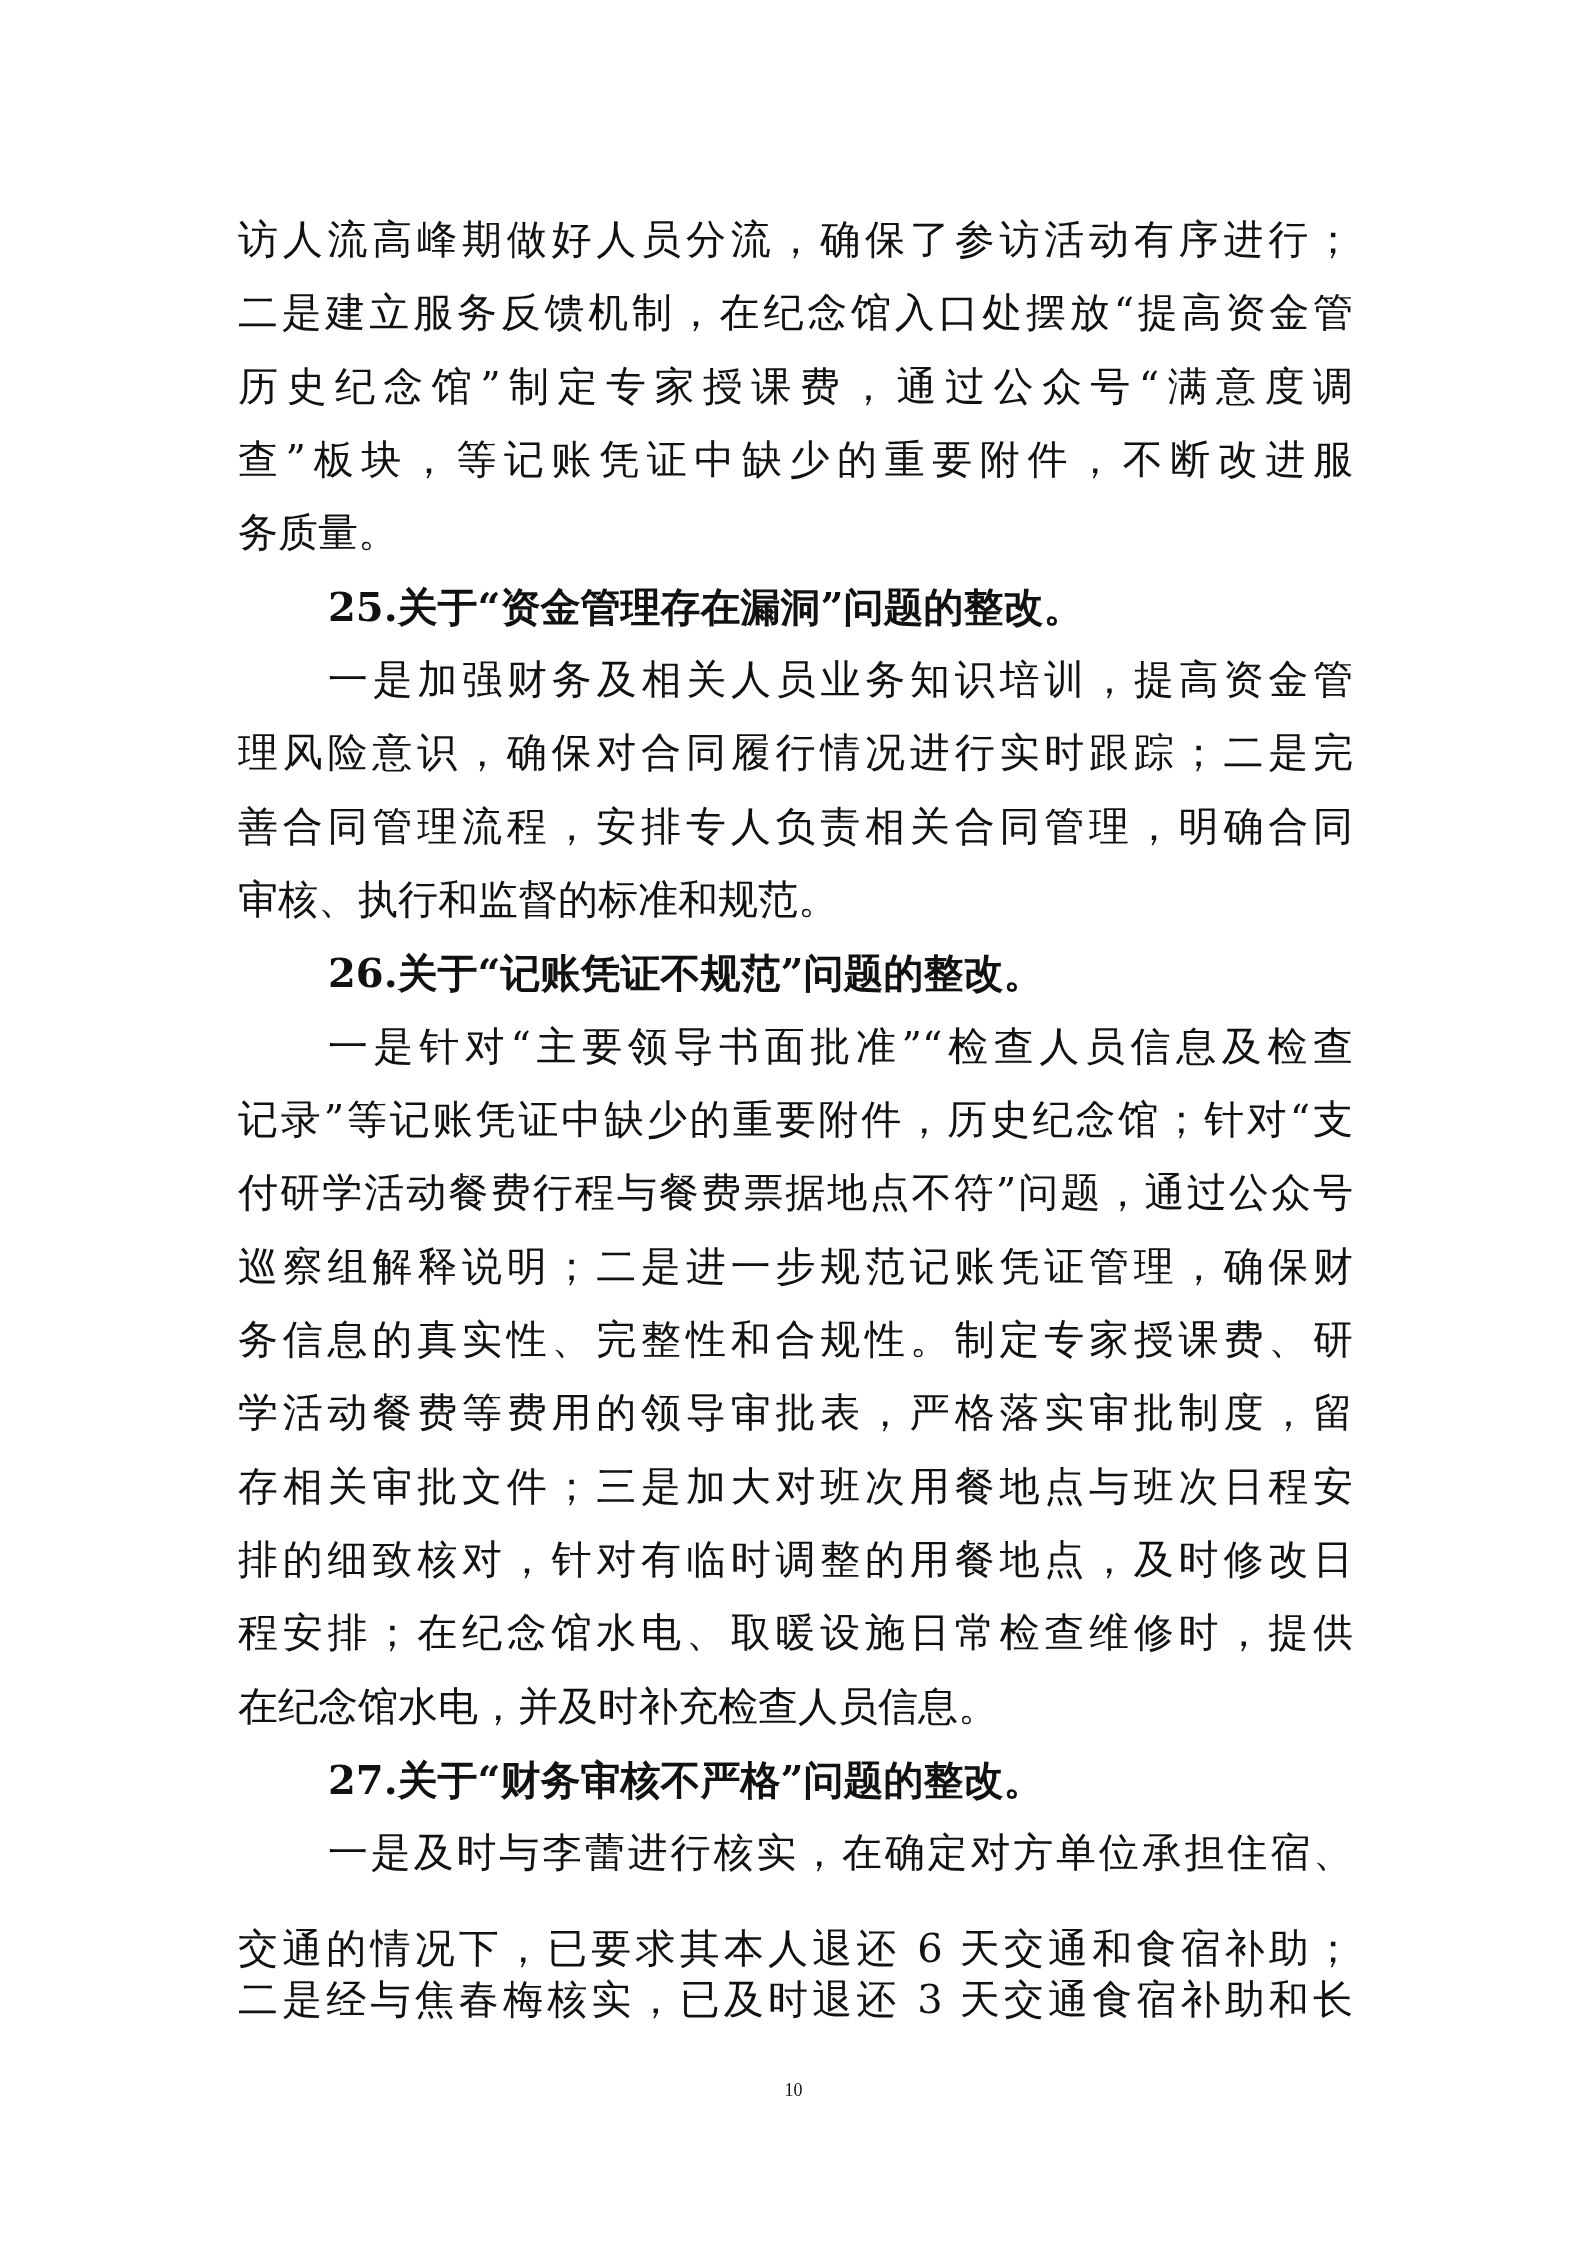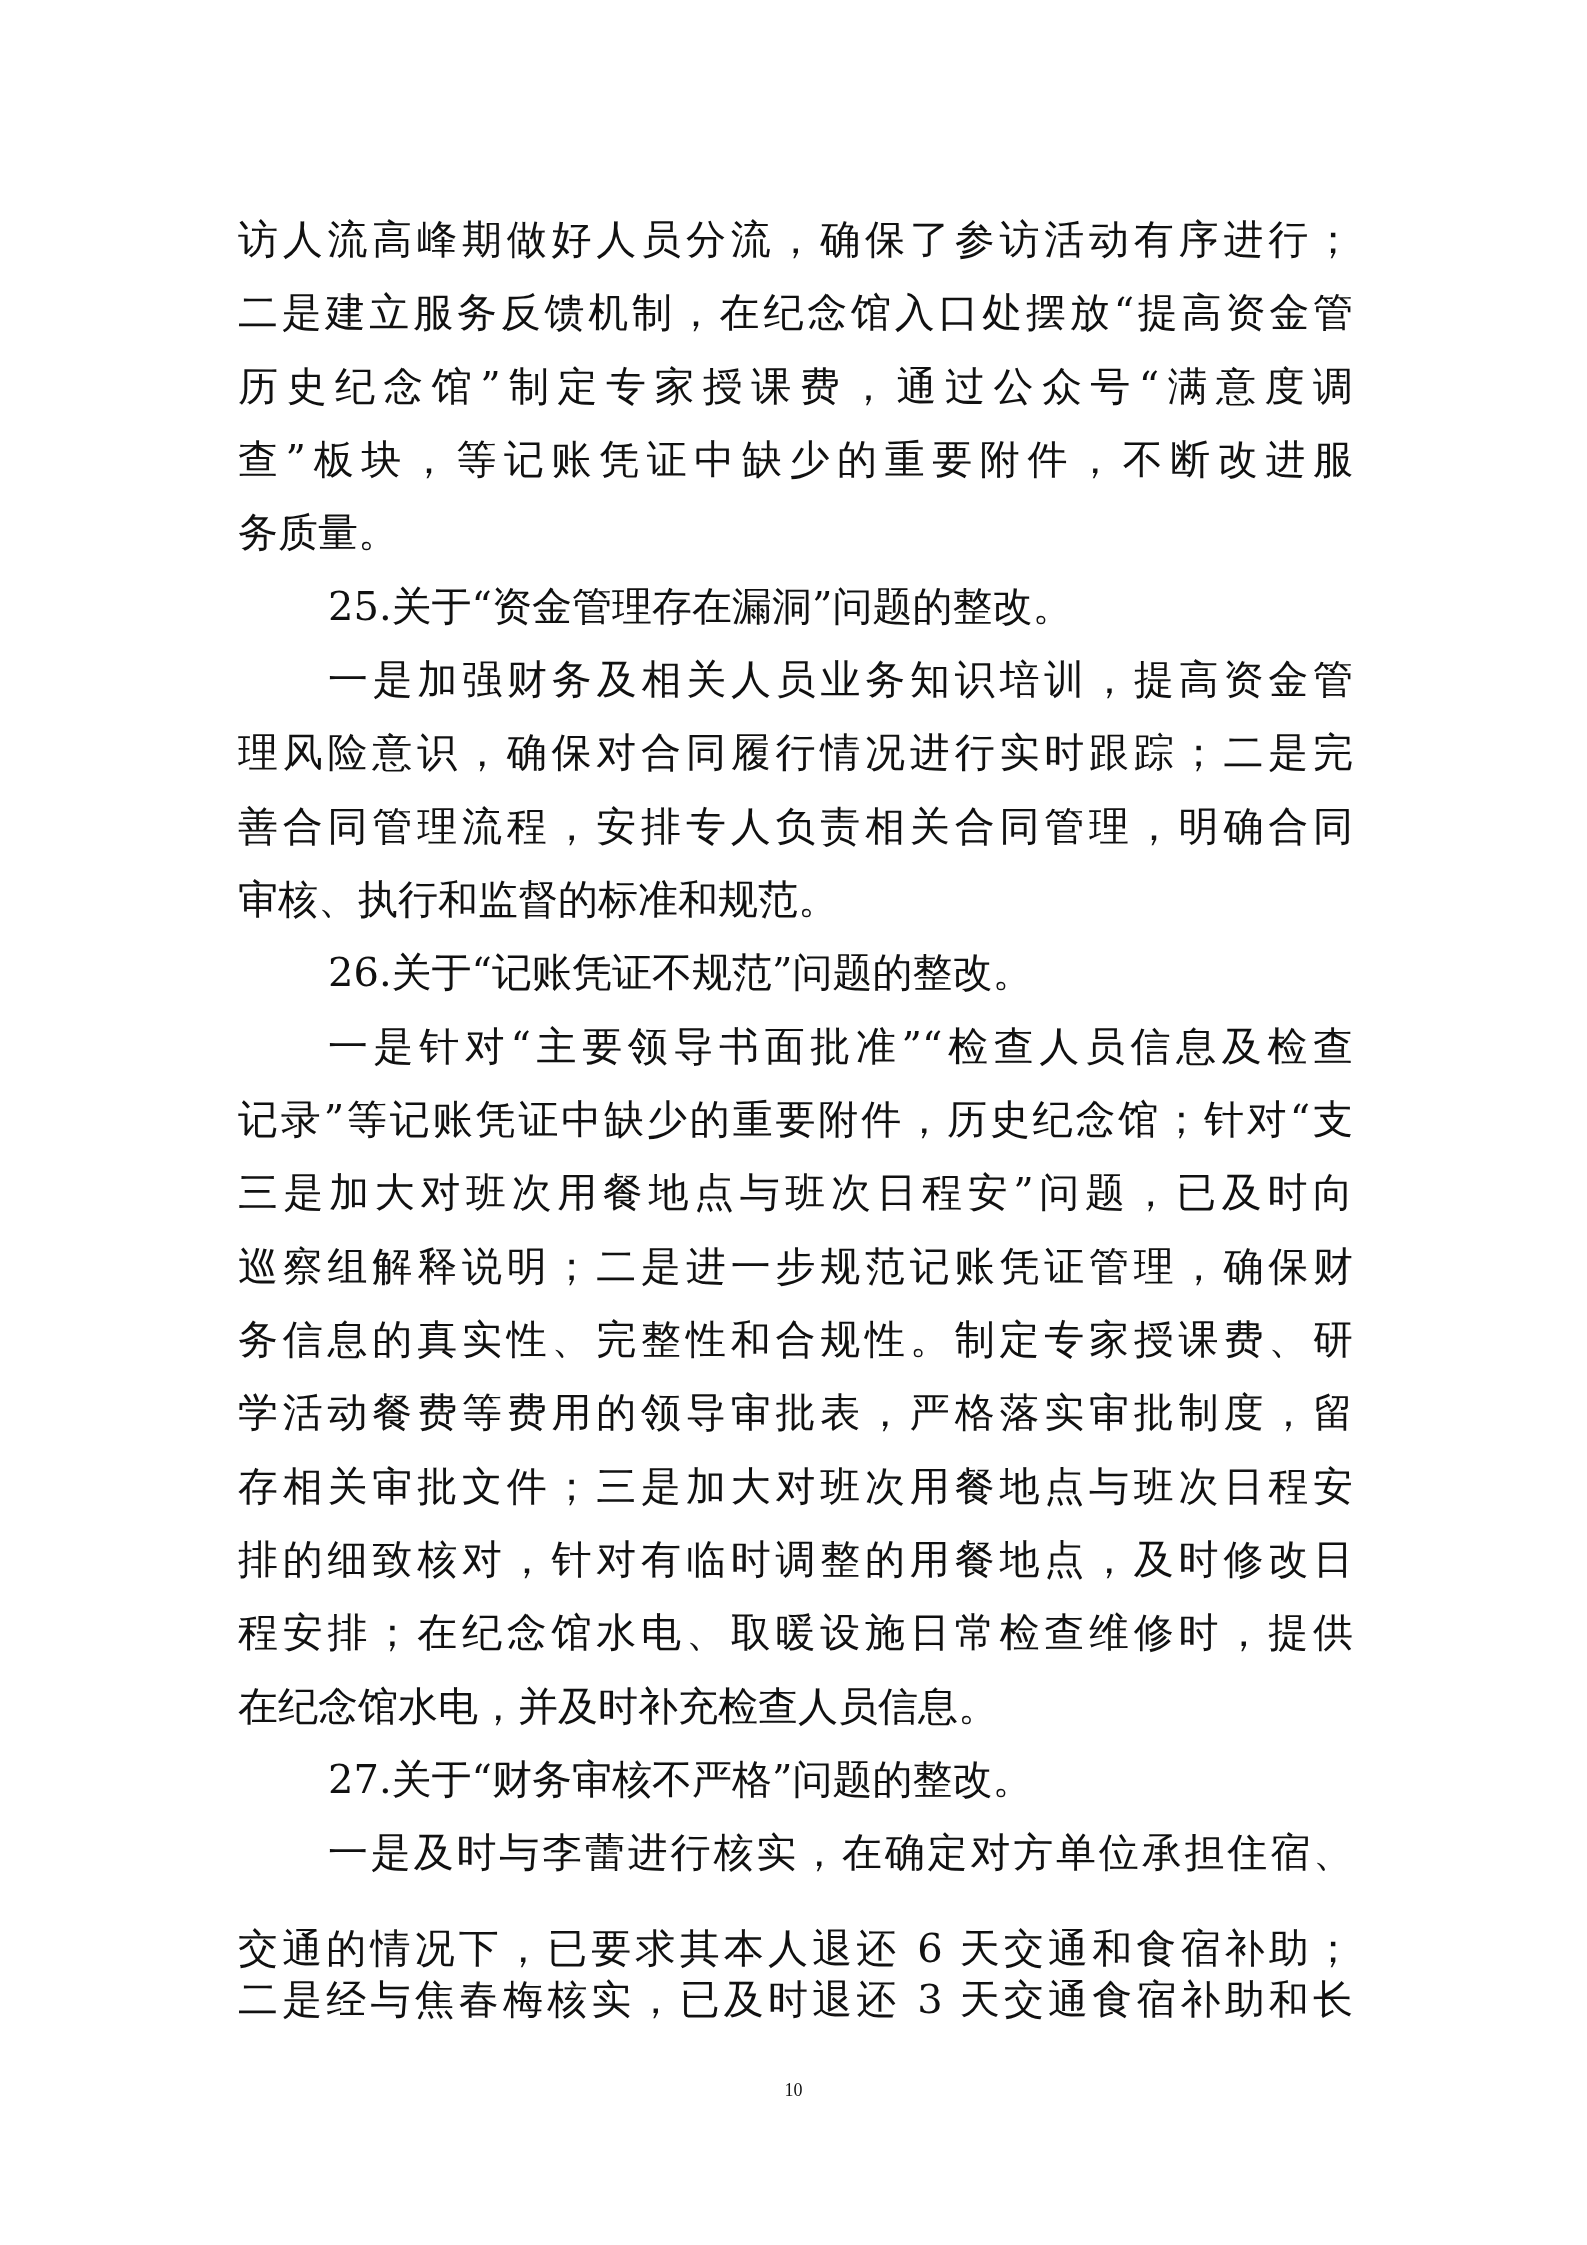--- a/index.html
+++ b/index.html
@@ -3,21 +3,21 @@
 <meta charset="utf-8">
 <style>
   html, body { margin: 0; padding: 0; background: #ffffff; }
   body { width: 1587px; height: 2245px; position: relative; overflow: hidden;
          font-family: "DejaVu Serif", "Liberation Serif", serif; color: #111; }
   .line { position: absolute; left: 238px; width: 1115px; height: 73px;
           font-size: 40px; line-height: 73px; white-space: nowrap;
           text-align: justify; text-align-last: justify; letter-spacing: 0; }
   .line.last { text-align-last: left; }
   .line.indent { left: 328px; width: 1025px; }
-  .line.heading { text-align-last: left; }
+  .line.heading { text-align-last: left; font-weight: bold; }
   .pagenum { position: absolute; left: 0; width: 1587px; top: 2080px;
              text-align: center; font-family: Liberation Serif, serif;
              font-size: 18px; color: #111; }
 </style>
 </head>
 <body>
 
 <div>
   <div class="line" style="top:203px">访人流高峰期做好人员分流，确保了参访活动有序进行；</div>
   <div class="line" style="top:276px">二是建立服务反馈机制，在纪念馆入口处摆放“提高资金管</div>
@@ -27,21 +27,21 @@
 
   <div class="line indent heading" style="top:570px">25.关于“资金管理存在漏洞”问题的整改。</div>
   <div class="line indent" style="top:643px">一是加强财务及相关人员业务知识培训，提高资金管</div>
   <div class="line" style="top:716px">理风险意识，确保对合同履行情况进行实时跟踪；二是完</div>
   <div class="line" style="top:790px">善合同管理流程，安排专人负责相关合同管理，明确合同</div>
   <div class="line last" style="top:863px">审核、执行和监督的标准和规范。</div>
 
   <div class="line indent heading" style="top:936px">26.关于“记账凭证不规范”问题的整改。</div>
   <div class="line indent" style="top:1010px">一是针对“主要领导书面批准”“检查人员信息及检查</div>
   <div class="line" style="top:1083px">记录”等记账凭证中缺少的重要附件，历史纪念馆；针对“支</div>
-  <div class="line" style="top:1156px">三是加大对班次用餐地点与班次日程安”问题，已及时向</div>
+  <div class="line" style="top:1156px">付研学活动餐费行程与餐费票据地点不符”问题，通过公众号</div>
   <div class="line" style="top:1230px">巡察组解释说明；二是进一步规范记账凭证管理，确保财</div>
   <div class="line" style="top:1303px">务信息的真实性、完整性和合规性。制定专家授课费、研</div>
   <div class="line" style="top:1376px">学活动餐费等费用的领导审批表，严格落实审批制度，留</div>
   <div class="line" style="top:1450px">存相关审批文件；三是加大对班次用餐地点与班次日程安</div>
   <div class="line" style="top:1523px">排的细致核对，针对有临时调整的用餐地点，及时修改日</div>
   <div class="line" style="top:1596px">程安排；在纪念馆水电、取暖设施日常检查维修时，提供</div>
   <div class="line last" style="top:1670px">在纪念馆水电，并及时补充检查人员信息。</div>
 
   <div class="line indent heading" style="top:1743px">27.关于“财务审核不严格”问题的整改。</div>
   <div class="line indent" style="top:1816px">一是及时与李蕾进行核实，在确定对方单位承担住宿、</div>

